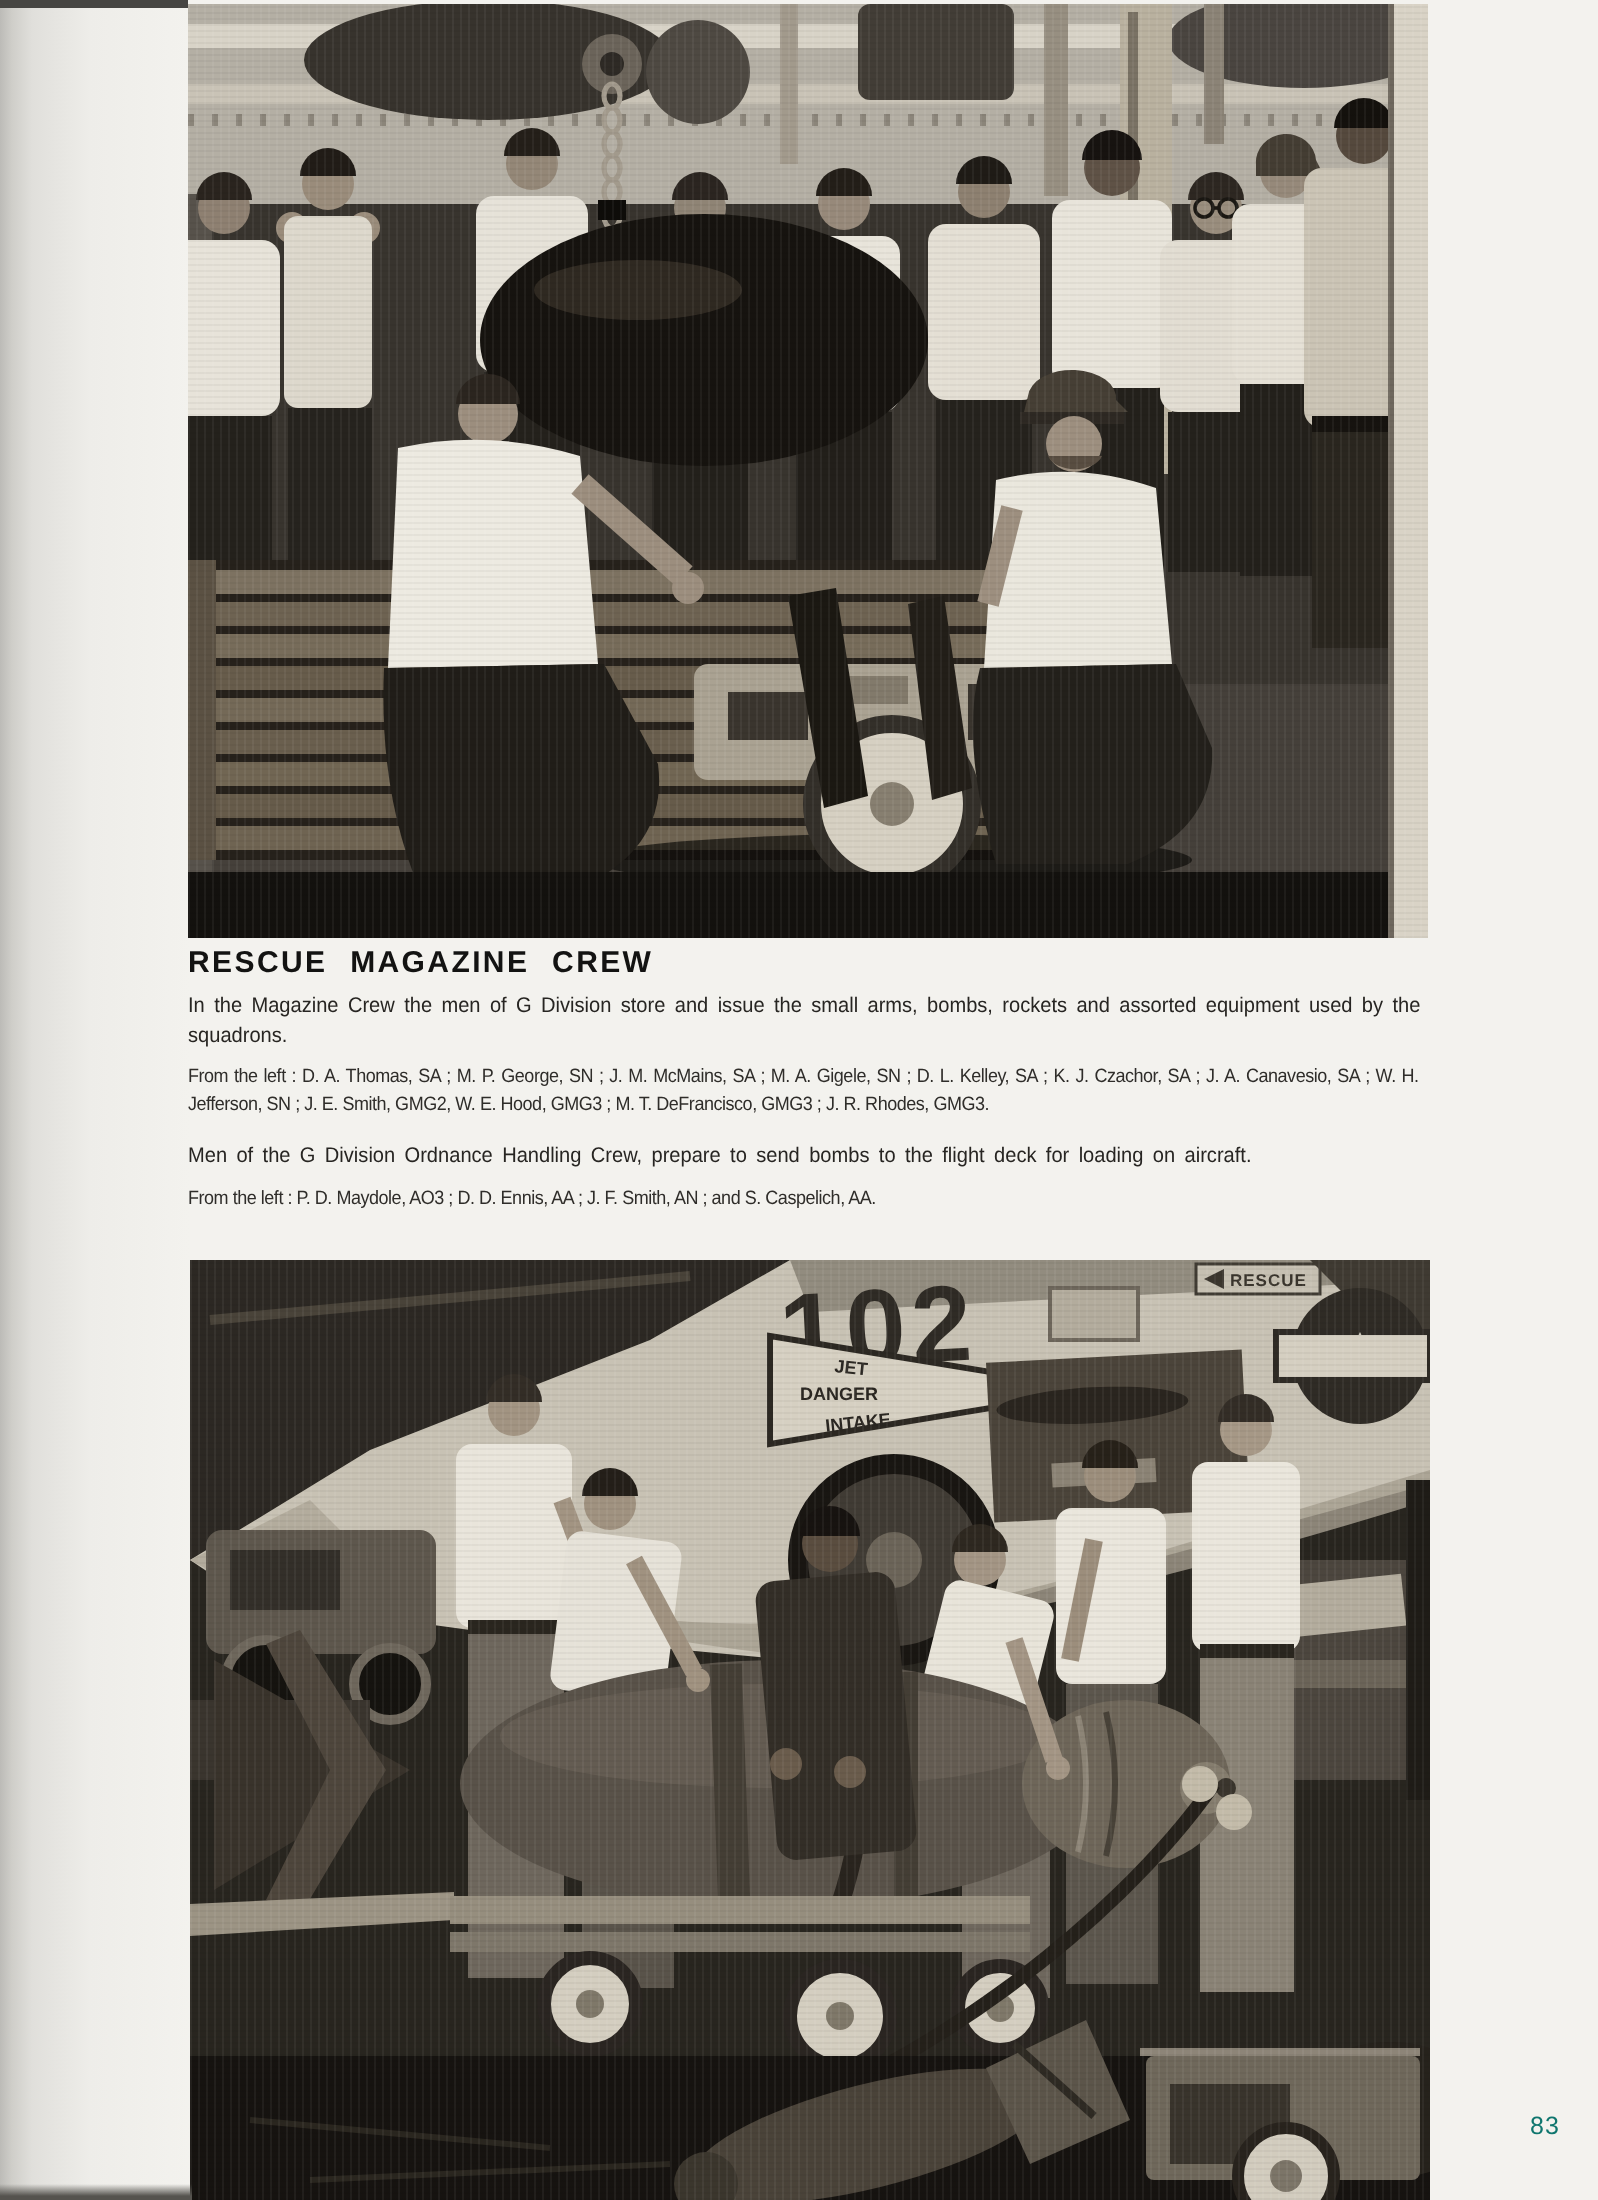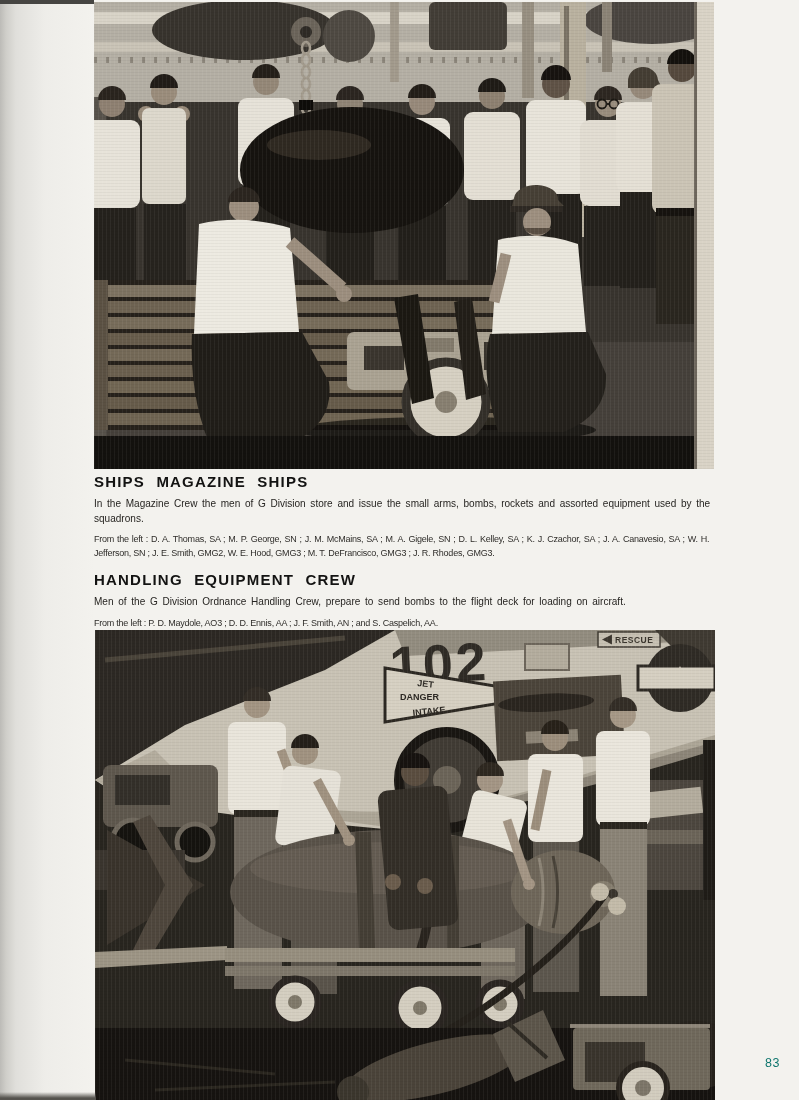--- a/index.html
+++ b/index.html
@@ -208,27 +208,26 @@
         <line x1="412" y1="252" x2="400" y2="300" stroke="#9d8f7f" stroke-width="11"></line>
         <path d="M396,332 L494,330 L512,372 Q514,412 470,430 L404,430 Q386,370 396,332 Z" fill="#23201b"></path>
       </g>
       <rect x="0" y="434" width="620" height="33" fill="#13110e"></rect>
       <rect x="602" y="0" width="18" height="467" fill="#d9d3c6"></rect>
       <rect x="600" y="0" width="3" height="467" fill="#6e675d"></rect>
     </svg>
   </div>
 
   <section class="caption" style="top:473px;">
-    <h2 class="sec-head">SHIPS MAGAZINE SHIPS</h2>
+    <h2 class="sec-head">RESCUE MAGAZINE CREW</h2>
     <p class="desc">In the Magazine Crew the men of G Division store and issue the small arms, bombs, rockets and assorted equipment used by the squadrons.</p>
     <p class="credits">From the left : D. A. Thomas, SA ; M. P. George, SN ; J. M. McMains, SA ; M. A. Gigele, SN ; D. L. Kelley, SA ; K. J. Czachor, SA ; J. A. Canavesio, SA ; W. H. Jefferson, SN ; J. E. Smith, GMG2, W. E. Hood, GMG3 ; M. T. DeFrancisco, GMG3 ; J. R. Rhodes, GMG3.</p>
   </section>
 
   <section class="caption" style="top:571px;">
-    <h2 class="sec-head">HANDLING EQUIPMENT CREW</h2>
     <p class="desc">Men of the G Division Ordnance Handling Crew, prepare to send bombs to the flight deck for loading on aircraft.</p>
     <p class="credits">From the left : P. D. Maydole, AO3 ; D. D. Ennis, AA ; J. F. Smith, AN ; and S. Caspelich, AA.</p>
   </section>
 
   <div class="photo" style="left:95px;top:630px;width:620px;height:470px;">
     <svg width="620" height="470" viewBox="0 0 620 470" xmlns="http://www.w3.org/2000/svg">
       <rect width="620" height="470" fill="#28251f"></rect>
 
       <g>
         <path d="M0,0 L300,0 L230,40 L90,95 L0,150 Z" fill="#2c2823"></path>

